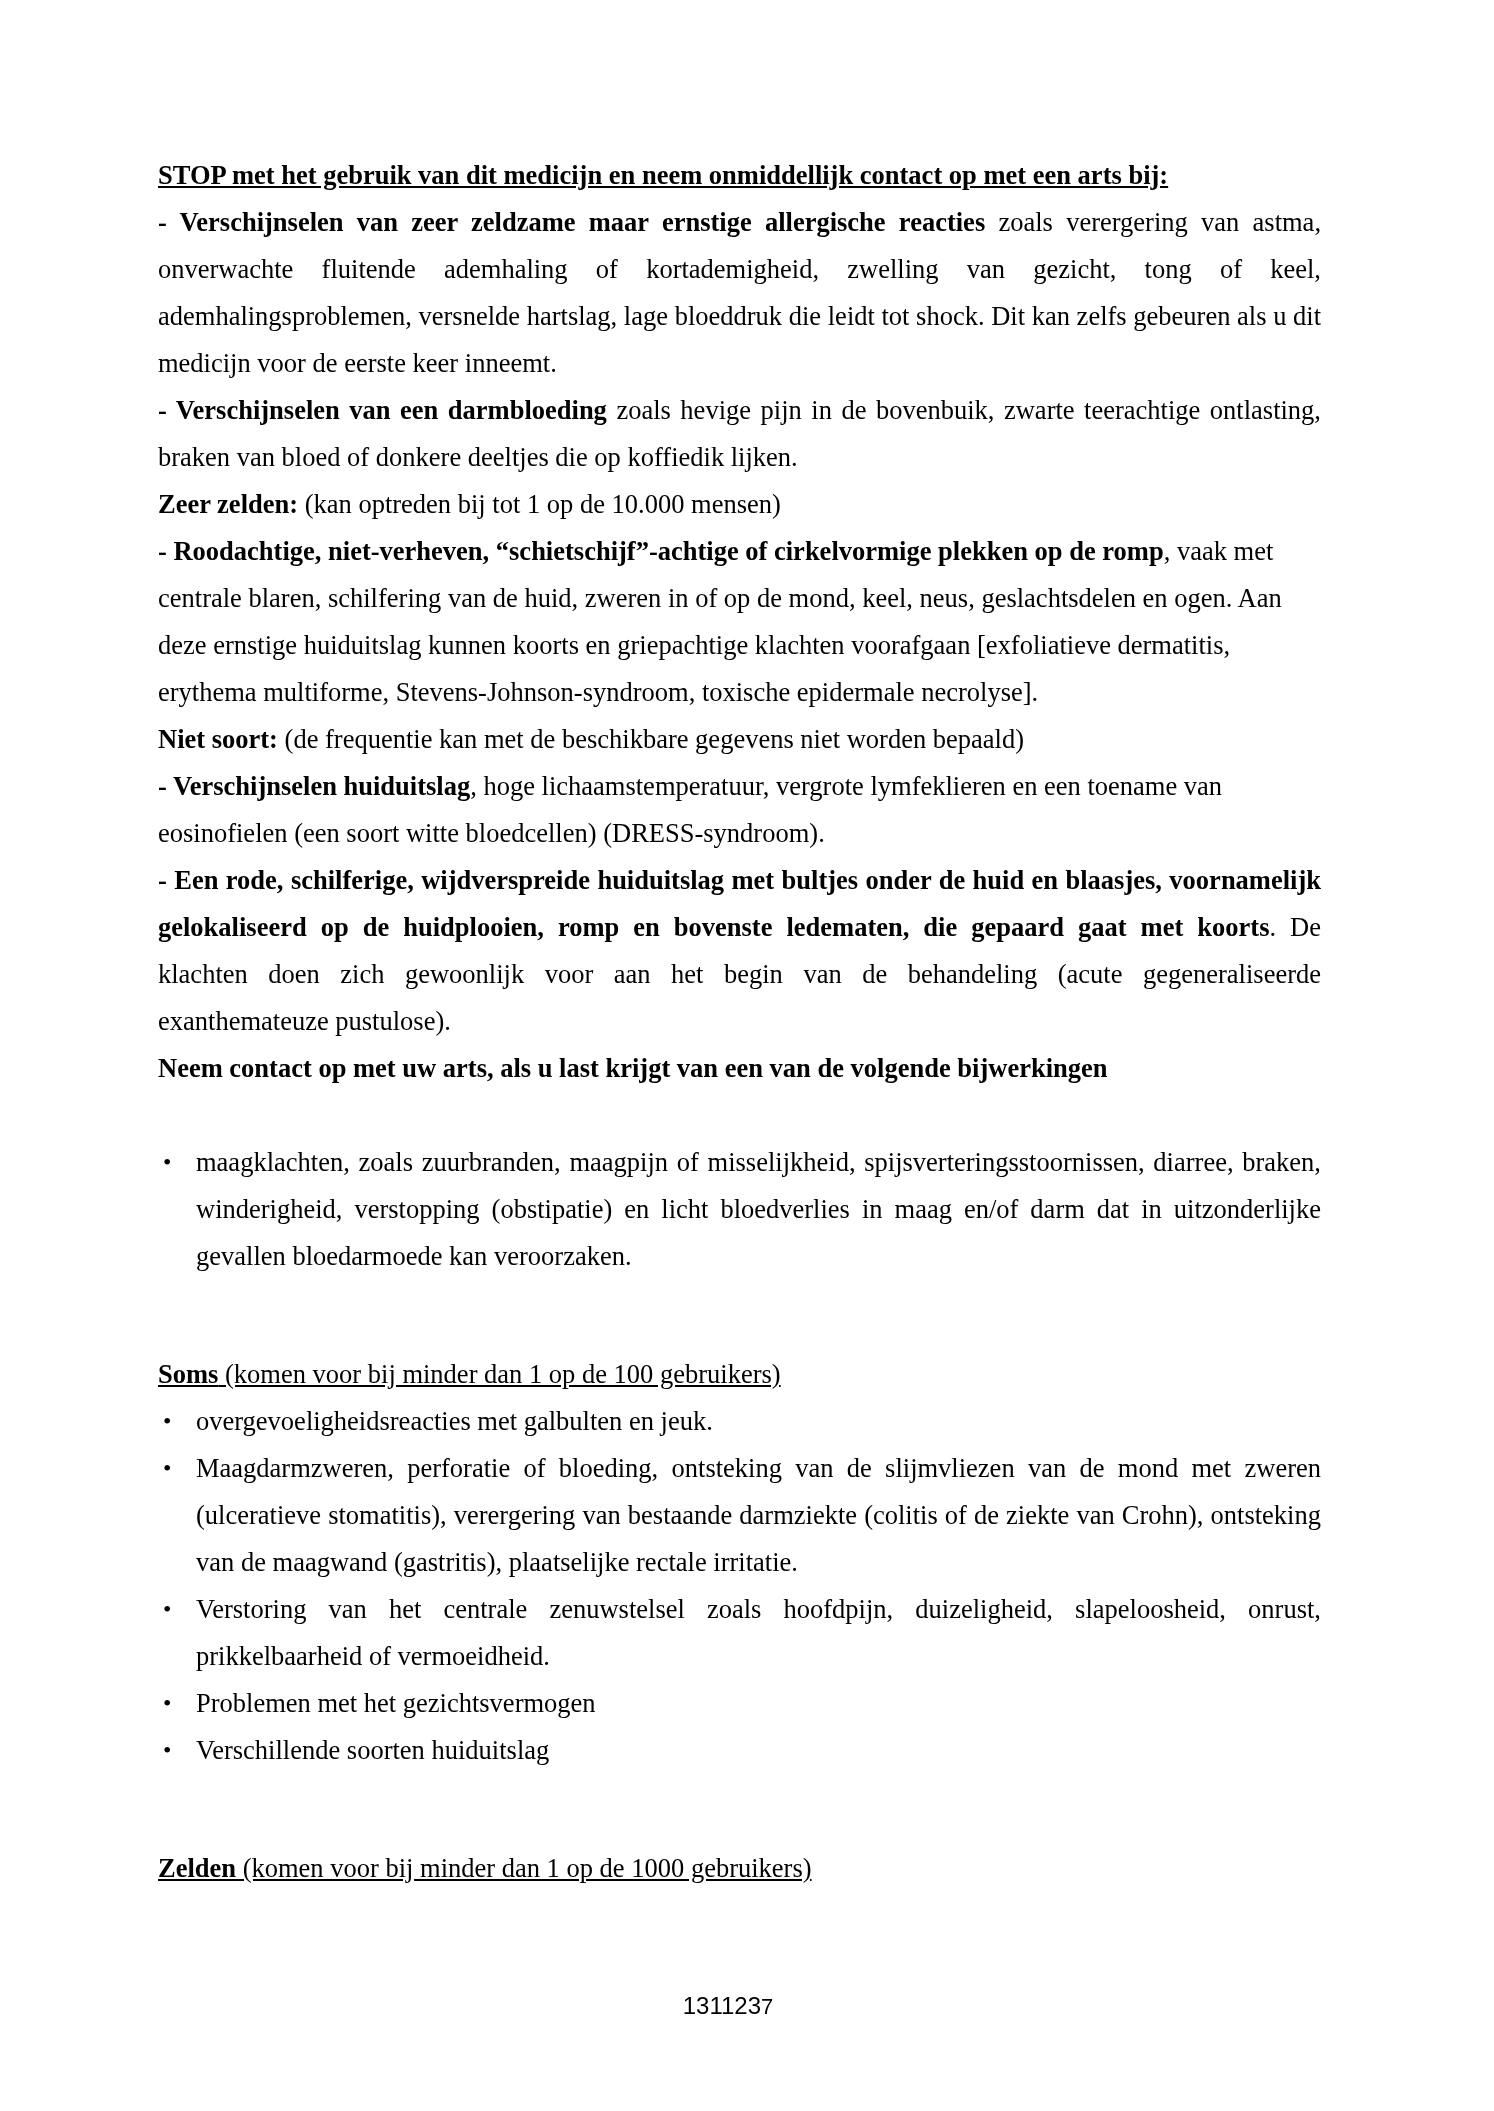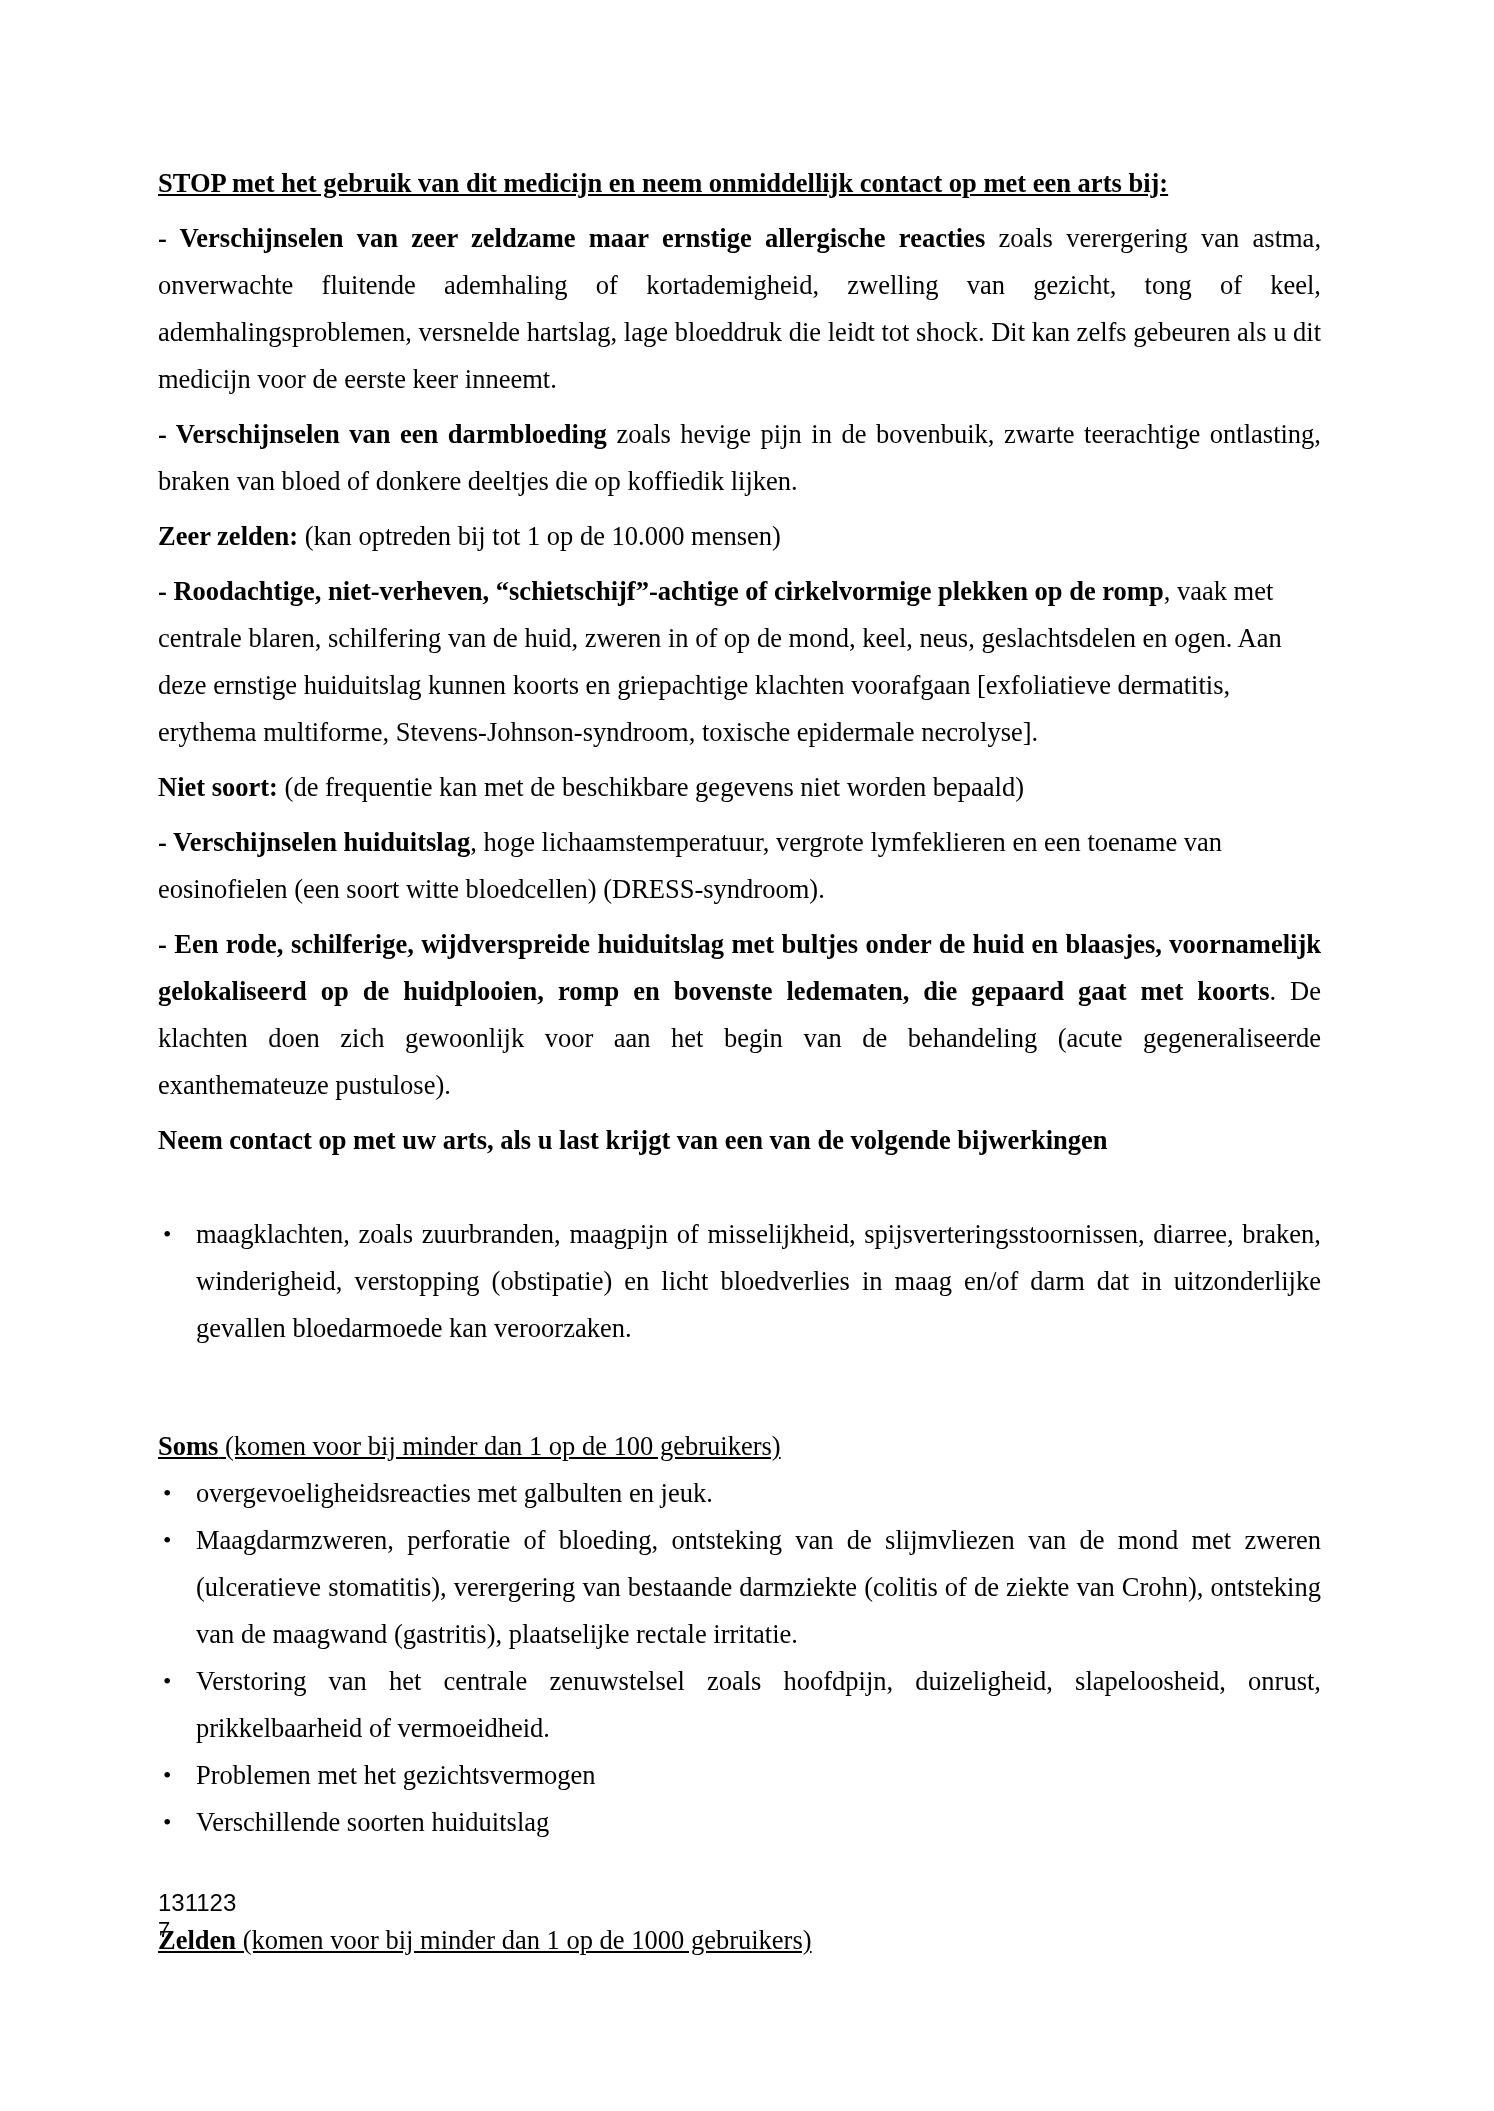--- a/index.html
+++ b/index.html
@@ -22,21 +22,21 @@
     box-sizing: border-box;
   }
   .content {
     position: absolute;
     left: 158px;
     top: 152px;
     width: 1163px;
   }
   
   p.para {
-    margin: 8px 0 0px 0;
+    margin: 0 0 0px 0;
     font-size: 26.5px;
     line-height: 47px;
     text-align: justify;
     text-justify: inter-word;
     hyphens: none;
   }
   p.para.left {
     text-align: left;
   }
   .b {
@@ -83,28 +83,27 @@
     position: absolute;
     left: 5px;
     top: 0;
     font-size: 24px;
     line-height: 47px;
   }
   
   .footer {
     position: absolute;
     left: 158px;
-    top: 1889px;
+    top: 1992px;
     width: 1163px;
     display: flex;
-    justify-content: flex-end;
+    justify-content: center;
     align-items: baseline;
     font-family: "Liberation Sans", "DejaVu Sans", sans-serif;
     font-size: 24px;
-    flex-direction: column;
   }
   .footer .page-no {
     font-size: 22px;
     padding-right: 23px;
   }
 </style>
 </head>
 <body>
 
 <div class="page">

